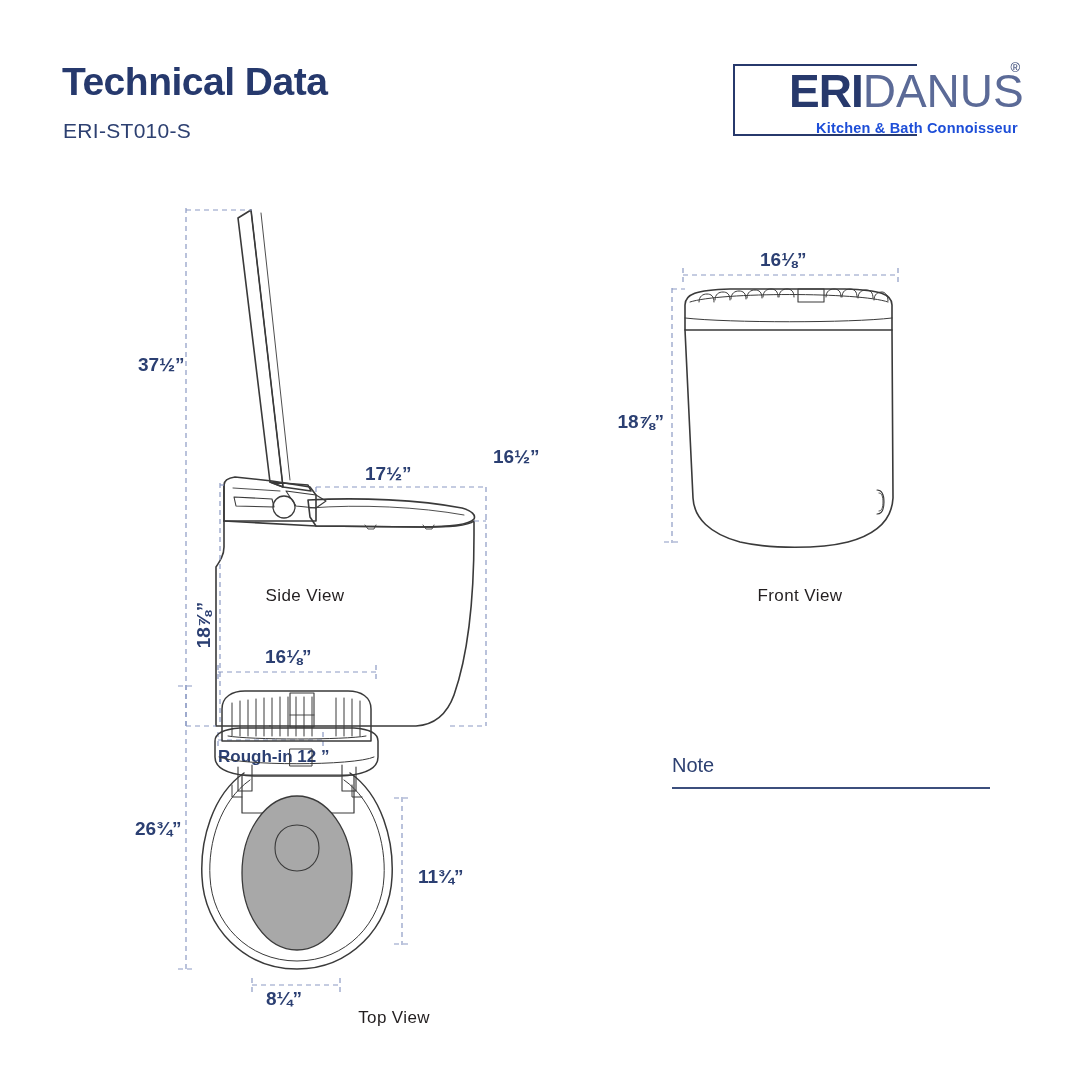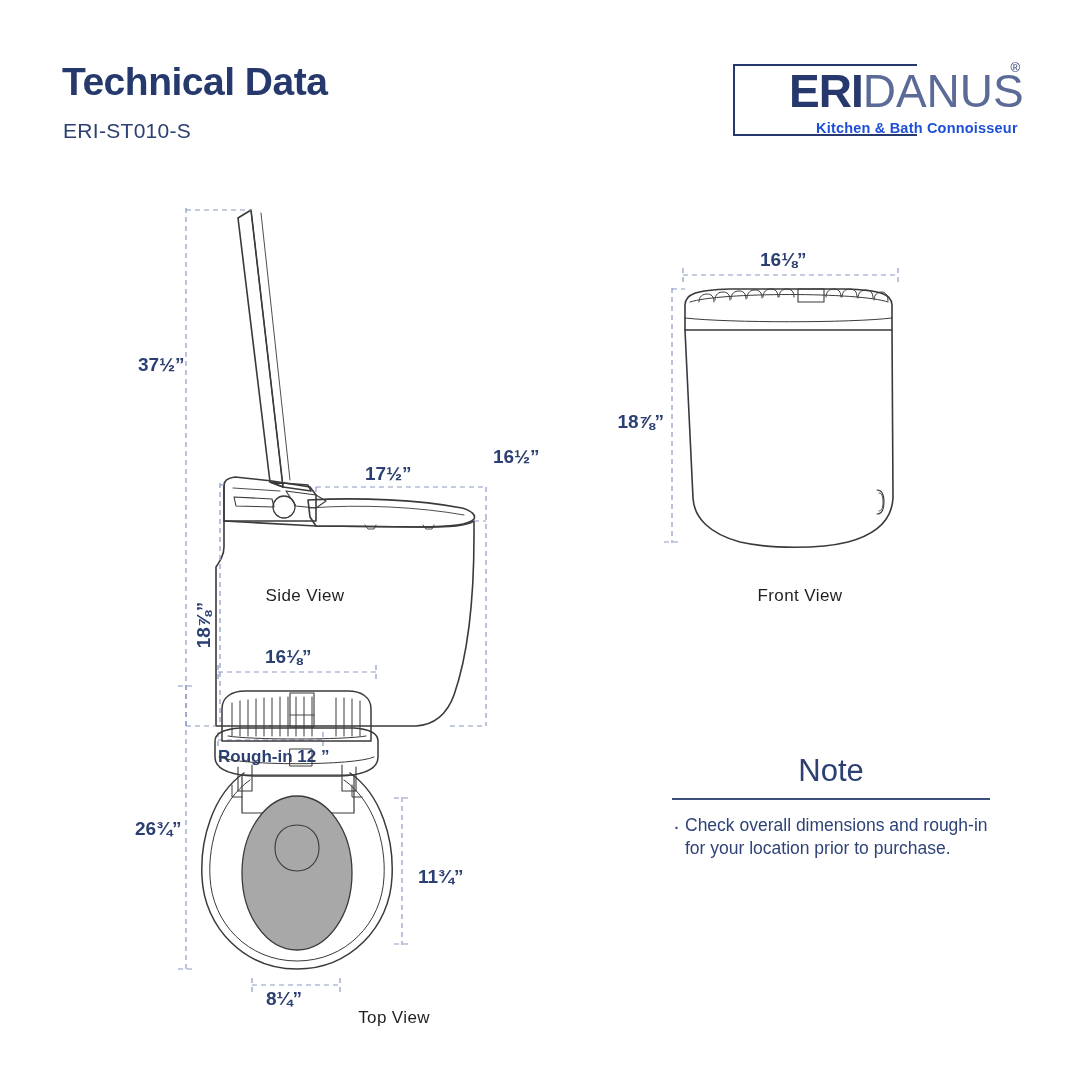--- a/index.html
+++ b/index.html
@@ -47,21 +47,21 @@
 
   
   .view{position:absolute;}
   .view-label{
     position:absolute;text-align:center;
     font-size:17px;color:#231f20;letter-spacing:0.4px;
   }
 
   
   .note{position:absolute;left:672px;top:755px;width:318px;}
-  .note-title{font-size:31px;color:#2d4071;line-height:1;text-align:center;}
+  .note-title{font-size:20px;color:#2d4071;line-height:1;}
   .note-rule{margin-top:12px;border-top:2px solid #3c4f7d;width:318px;}
   .note-list{margin:14px 0 0 0;padding:0;list-style:none;}
   .note-list li{
     font-size:17.5px;color:#2f4377;line-height:1.32;
     margin-bottom:2px;padding-left:13px;position:relative;
   }
   .note-list li:before{
     content:"\00b7";position:absolute;left:1px;top:-2px;
     font-size:21px;color:#2f4377;
   }
@@ -281,17 +281,16 @@
       <text class="dimtxt" x="278" y="238" font-size="19">11¾”</text>
       <text class="dimtxt" x="126" y="360" font-size="19">8¼”</text>
     </svg>
   </div>
   <div class="view-label" style="left:200px;top:1008px;width:230px;text-align:right;">Top View</div>
 
   <div class="note">
     <div class="note-title">Note</div>
     <div class="note-rule"></div>
     <ul class="note-list">
-      <li>Check overall dimensions and rough-in for your location prior to purchase.</li>
     </ul>
   </div>
 
 </div>
 
 </body></html>

